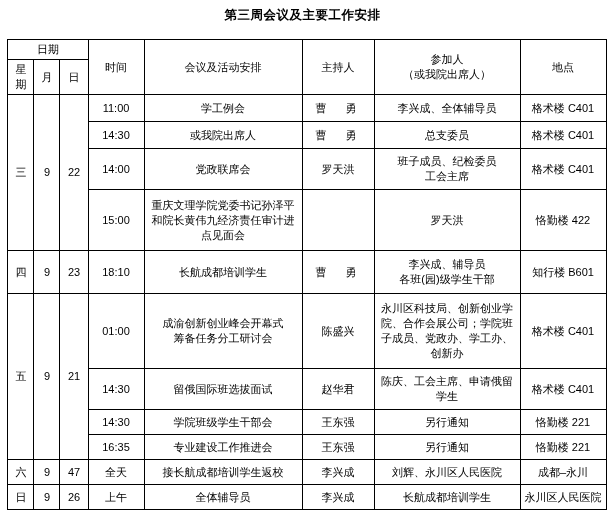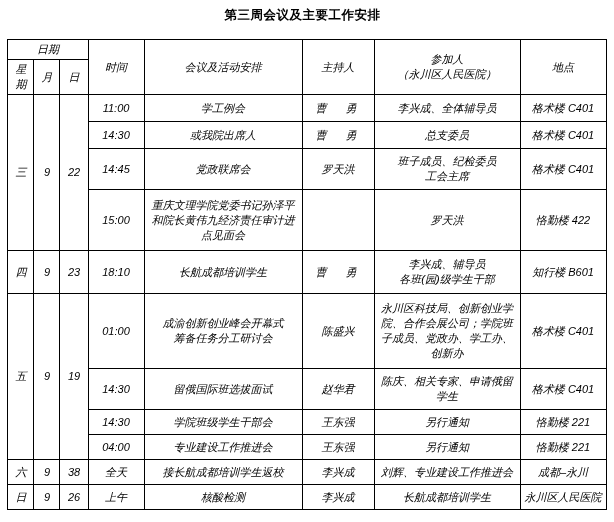--- a/index.html
+++ b/index.html
@@ -27,21 +27,20 @@
     font-weight: bold;
     letter-spacing: 0.5px;
     margin: 7px 9px 8px 0;
     line-height: 16px;
   }
   table.schedule {
     border-collapse: collapse;
     width: 598px;
     margin: 16px auto;
     table-layout: fixed;
-    font-style: italic;
   }
   table.schedule td, table.schedule th {
     border: 1px solid #000000;
     font-size: 11px;
     line-height: 15px;
     padding: 2px 3px;
     vertical-align: middle;
     text-align: center;
     font-weight: normal;
   }
@@ -94,21 +93,21 @@
       <col class="col-place">
     </colgroup>
     <tbody>
 
       <tr>
         <td colspan="3" class="hdr-date">日期</td>
         <td rowspan="2" class="hdr">时间</td>
         <td rowspan="2" class="hdr">会议及活动安排</td>
         <td rowspan="2" class="hdr">主持人</td>
         <td rowspan="2" class="hdr cell-multiline">参加人
-（永川区人民医院）</td>
+（或我院出席人）</td>
         <td rowspan="2" class="hdr">地点</td>
       </tr>
 
       <tr>
         <td class="hdr cell-multiline">星
 期</td>
         <td class="hdr">月</td>
         <td class="hdr">日</td>
       </tr>
 
@@ -123,21 +122,21 @@
         <td>格术楼 C401</td>
       </tr>
       <tr>
         <td class="tall-1">14:30</td>
         <td class="left">或我院出席人</td>
         <td class="host-spaced">曹　勇</td>
         <td class="left cell-multiline">总支委员</td>
         <td>格术楼 C401</td>
       </tr>
       <tr>
-        <td style="height:36px">14:45</td>
+        <td style="height:36px">14:00</td>
         <td class="left">党政联席会</td>
         <td>罗天洪</td>
         <td class="left cell-multiline">班子成员、纪检委员
 工会主席</td>
         <td>格术楼 C401</td>
       </tr>
       <tr>
         <td style="height:56px">15:00</td>
         <td class="left">重庆文理学院党委书记孙泽平和院长黄伟九经济责任审计进点见面会</td>
         <td></td>
@@ -153,66 +152,66 @@
         <td class="left">长航成都培训学生</td>
         <td class="host-spaced">曹　勇</td>
         <td class="left cell-multiline">李兴成、辅导员
 各班(园)级学生干部</td>
         <td>知行楼 B601</td>
       </tr>
 
       <tr>
         <td rowspan="4">五</td>
         <td rowspan="4">9</td>
-        <td rowspan="4">19</td>
+        <td rowspan="4">21</td>
         <td style="height:70px">01:00</td>
         <td class="left cell-multiline">成渝创新创业峰会开幕式
 筹备任务分工研讨会</td>
         <td>陈盛兴</td>
         <td class="left">永川区科技局、创新创业学院、合作会展公司；学院班子成员、党政办、学工办、创新办</td>
         <td>格术楼 C401</td>
       </tr>
       <tr>
         <td style="height:36px">14:30</td>
         <td class="left">留俄国际班选拔面试</td>
         <td>赵华君</td>
-        <td class="left">陈庆、相关专家、申请俄留学生</td>
+        <td class="left">陈庆、工会主席、申请俄留学生</td>
         <td>格术楼 C401</td>
       </tr>
       <tr class="row-h-sm">
         <td>14:30</td>
         <td class="left">学院班级学生干部会</td>
         <td>王东强</td>
         <td class="left">另行通知</td>
         <td>恪勤楼 221</td>
       </tr>
       <tr class="row-h-sm">
-        <td>04:00</td>
+        <td>16:35</td>
         <td class="left">专业建设工作推进会</td>
         <td>王东强</td>
         <td class="left">另行通知</td>
         <td>恪勤楼 221</td>
       </tr>
 
       <tr class="row-h-sm">
         <td>六</td>
         <td>9</td>
-        <td>38</td>
+        <td>47</td>
         <td>全天</td>
         <td class="left">接长航成都培训学生返校</td>
         <td>李兴成</td>
-        <td class="left">刘辉、专业建设工作推进会</td>
+        <td class="left">刘辉、永川区人民医院</td>
         <td>成都–永川</td>
       </tr>
 
       <tr class="row-h-sm">
         <td>日</td>
         <td>9</td>
         <td>26</td>
         <td>上午</td>
-        <td class="left">核酸检测</td>
+        <td class="left">全体辅导员</td>
         <td>李兴成</td>
         <td class="left">长航成都培训学生</td>
         <td>永川区人民医院</td>
       </tr>
     </tbody>
   </table>
 </div>
 
 </body></html>

